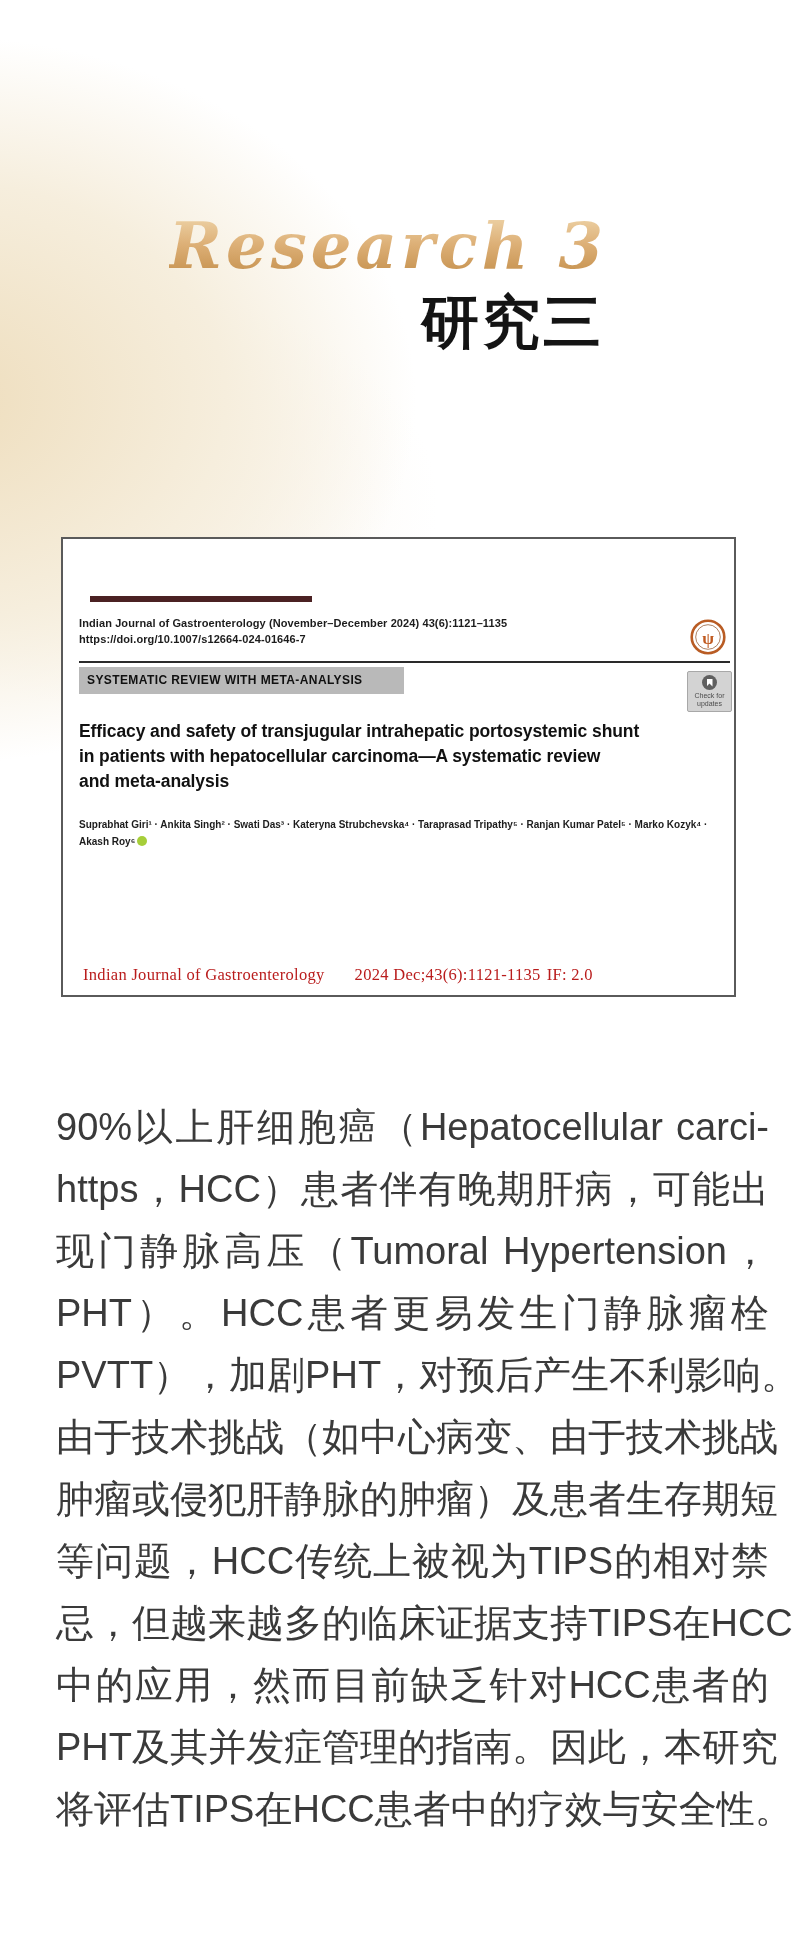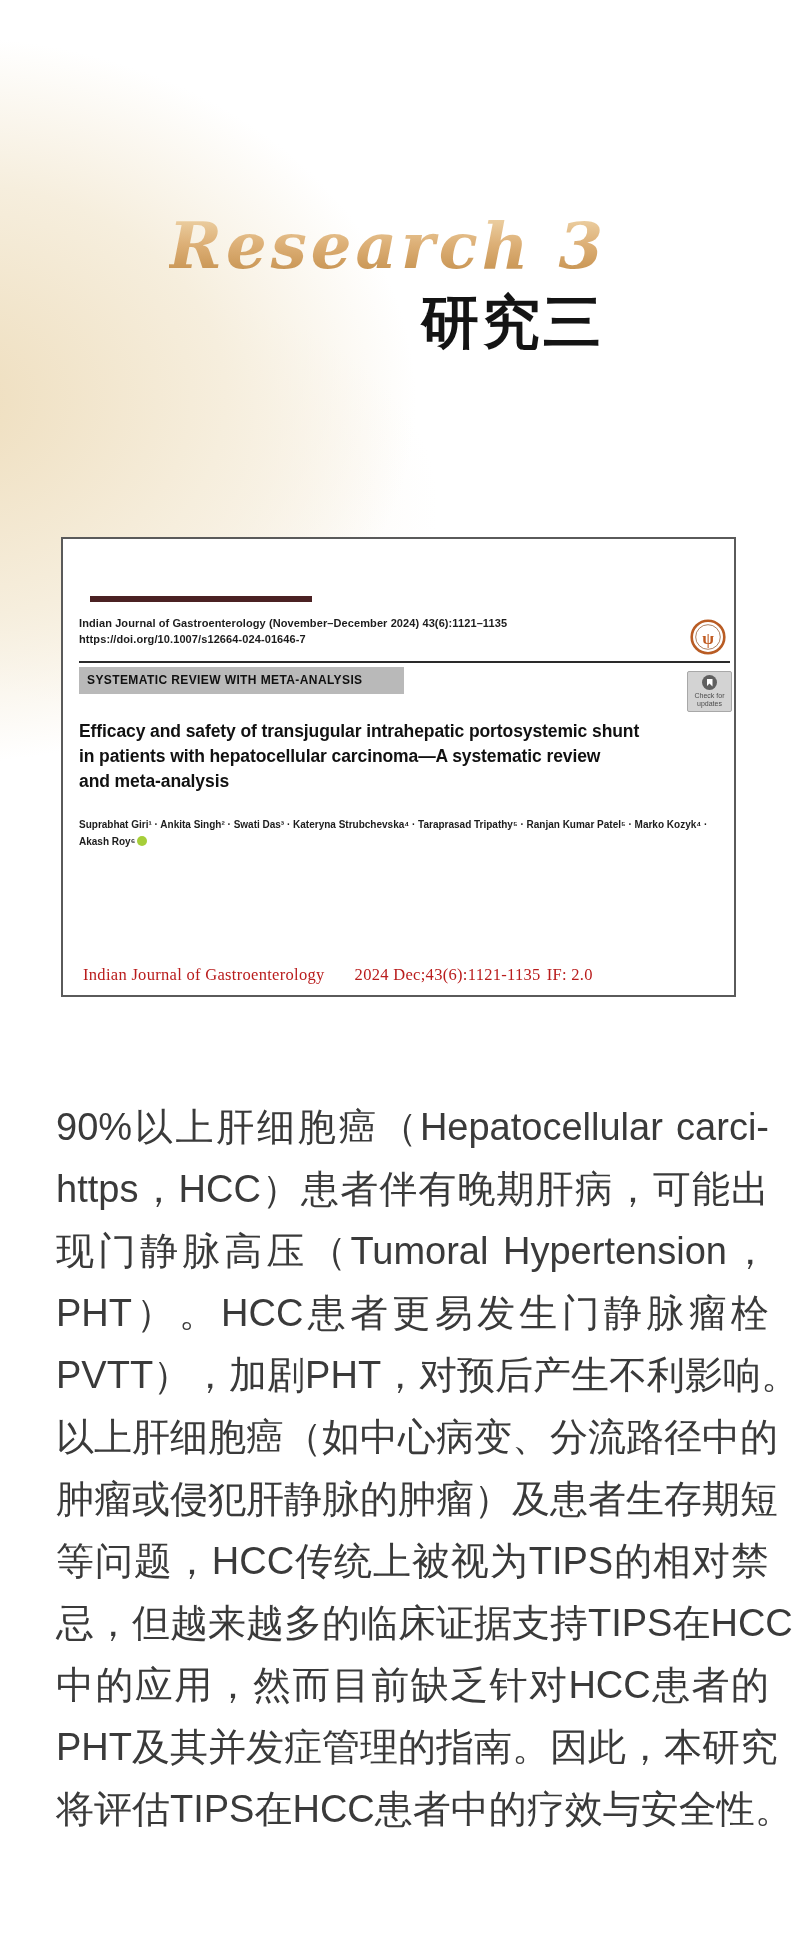--- a/index.html
+++ b/index.html
@@ -118,20 +118,20 @@
     <span class="cite-journal">Indian Journal of Gastroenterology</span><span class="cite-issue">2024 Dec;43(6):1121-1135</span><span class="cite-if">IF: 2.0</span>
   </div>
 </div>
 
 <div class="cn-paragraph">
     <div class="cn-line">90%以上肝细胞癌（Hepatocellular carci-</div>
     <div class="cn-line">https，HCC）患者伴有晚期肝病，可能出</div>
     <div class="cn-line">现门静脉高压（Tumoral Hypertension，</div>
     <div class="cn-line">PHT）。HCC患者更易发生门静脉瘤栓</div>
     <div class="cn-line">PVTT），加剧PHT，对预后产生不利影响。</div>
-    <div class="cn-line">以上肝细胞癌（如中心病变、分流路径中的</div>
+    <div class="cn-line">由于技术挑战（如中心病变、由于技术挑战</div>
     <div class="cn-line">肿瘤或侵犯肝静脉的肿瘤）及患者生存期短</div>
     <div class="cn-line">等问题，HCC传统上被视为TIPS的相对禁</div>
     <div class="cn-line">忌，但越来越多的临床证据支持TIPS在HCC</div>
     <div class="cn-line">中的应用，然而目前缺乏针对HCC患者的</div>
     <div class="cn-line">PHT及其并发症管理的指南。因此，本研究</div>
     <div class="cn-line">将评估TIPS在HCC患者中的疗效与安全性。</div>
   </div>
 
 </body></html>

